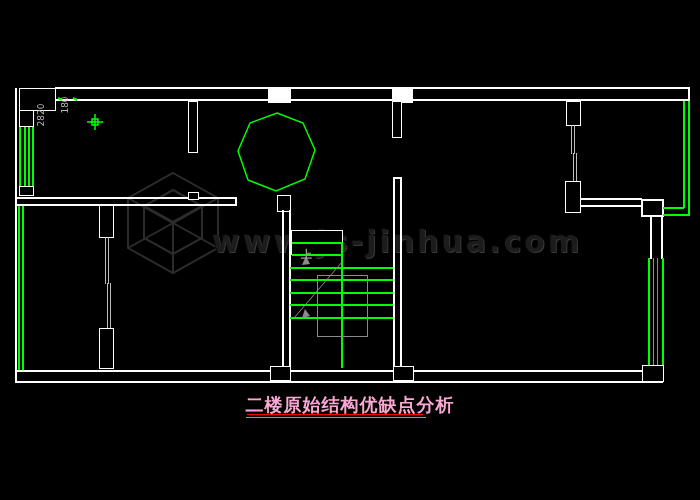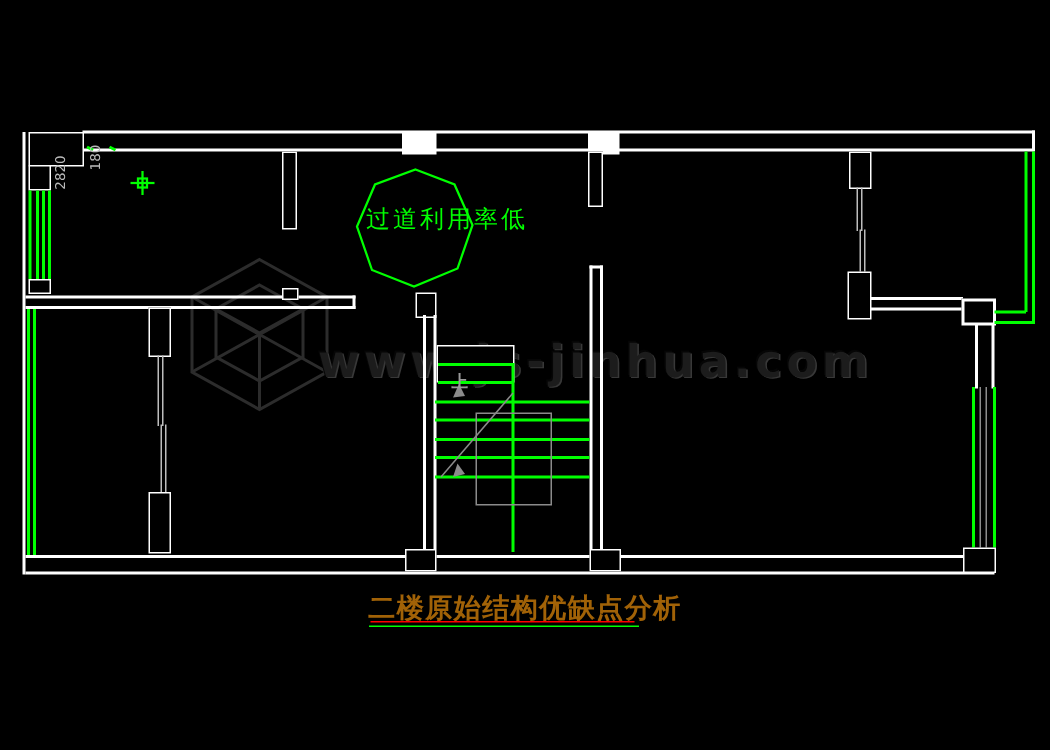--- a/index.html
+++ b/index.html
@@ -21,21 +21,21 @@
   .wm-url{position:absolute;left:212px;top:224px;font-size:30px;font-weight:bold;
           letter-spacing:3px;color:#1c1c1c;text-shadow:1px 1px 0 #383838,-1px -1px 0 #060606;}
   .plan{position:absolute;left:0;top:0;width:700px;height:500px;z-index:2;}
   .note-text{position:absolute;left:244px;top:136px;width:120px;color:#00ff00;
              font-size:16px;letter-spacing:2px;white-space:nowrap;}
   .dim{position:absolute;color:#b9b9b9;font-size:9px;transform:rotate(-90deg);
        transform-origin:center center;white-space:nowrap;}
   .dim1{left:30px;top:110px;}
   .dim2{left:56px;top:100px;}
   .up-label{position:absolute;left:301px;top:247px;color:#9a9a9a;font-size:11px;font-weight:bold;}
-  .title-text{position:absolute;left:0;top:393px;width:700px;text-align:center;color:#a16207;
+  .title-text{position:absolute;left:0;top:393px;width:700px;text-align:center;color:#f9a8d4;
               font-size:18px;font-weight:bold;letter-spacing:1px;}
   .u-red{position:absolute;left:247px;top:414px;width:176px;height:1px;background:#ff0000;}
   .u-green{position:absolute;left:246px;top:417px;width:180px;height:1px;background:#00ff00;}
   svg{position:absolute;left:0;top:0;}
 </style>
 </head>
 <body>
 
 <div class="canvas">
 
@@ -152,21 +152,20 @@
         <line x1="87" y1="122" x2="103" y2="122"></line>
         <line x1="95" y1="114" x2="95" y2="130"></line>
         <rect x="92" y="119" width="6" height="6" fill="none"></rect>
       </g>
       <g stroke="#00ff00" stroke-width="2">
         <line x1="58" y1="98" x2="62" y2="100"></line>
         <line x1="73" y1="98" x2="77" y2="100"></line>
       </g>
     </svg>
 
-    <div class="note-text">过道利用率低</div>
 
     <div class="dim dim1">2820</div>
     <div class="dim dim2">180</div>
   </div>
 
   <div class="title-text" style="z-index:3;">二楼原始结构优缺点分析</div>
   <div class="u-red" style="z-index:3;"></div>
   <div class="u-green" style="z-index:3;"></div>
 
 </div>

